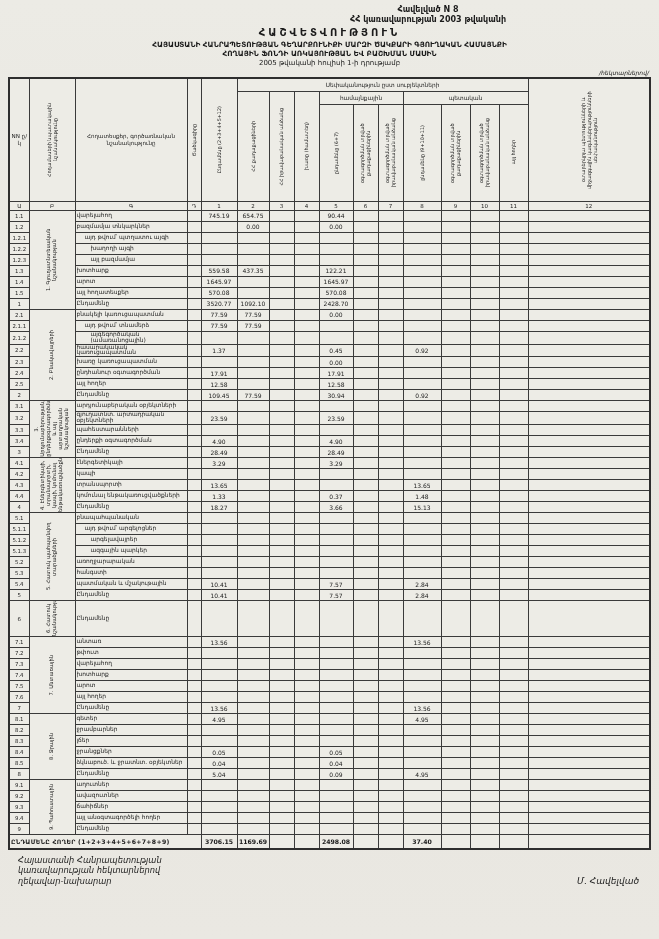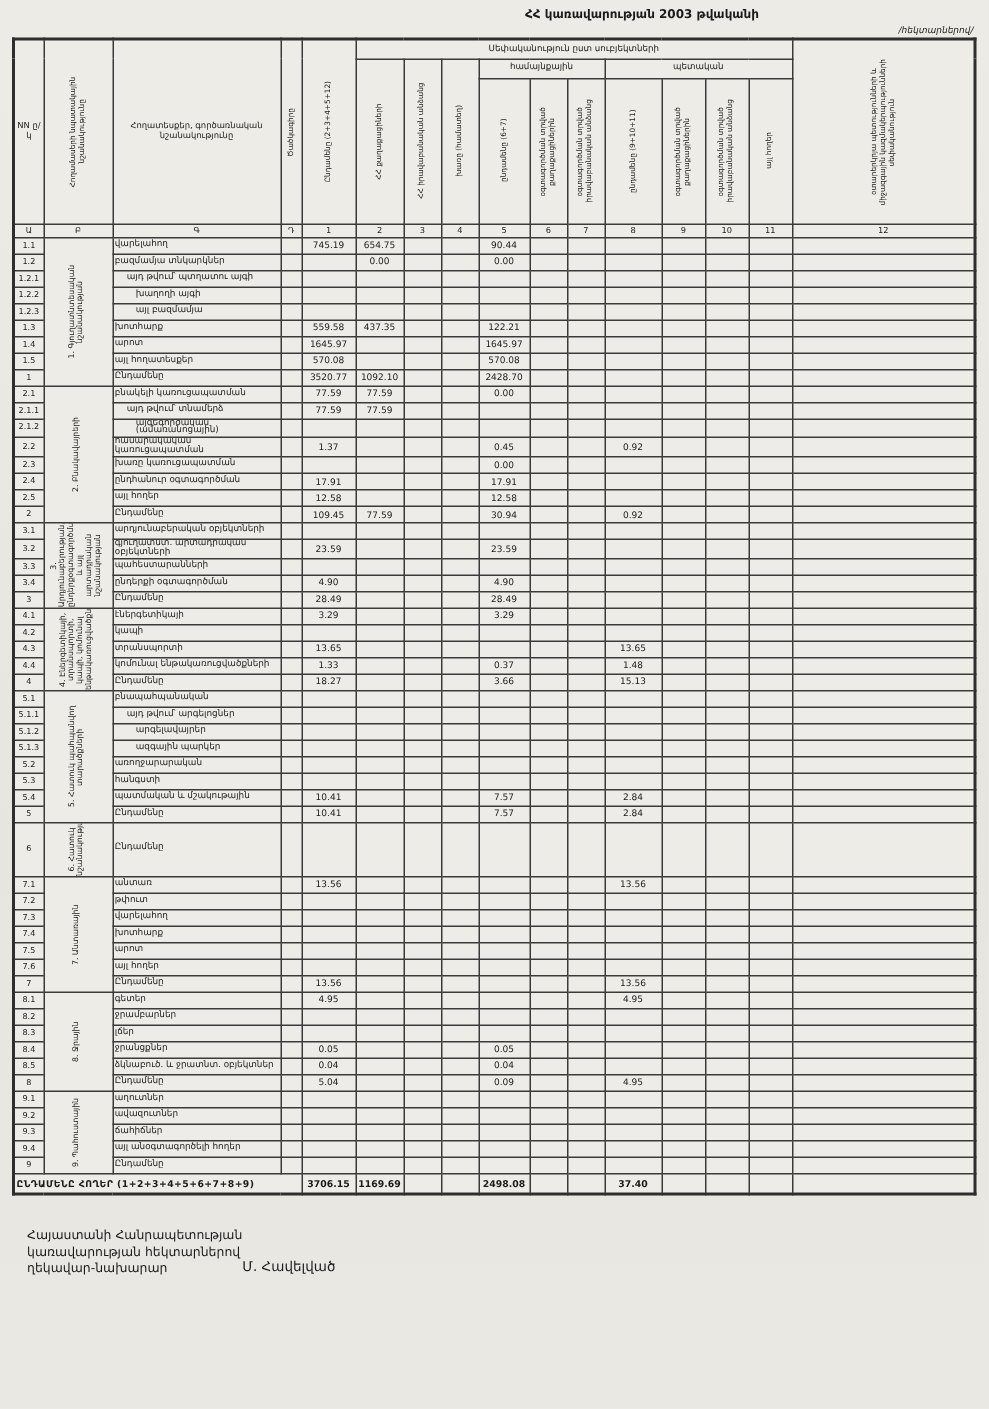--- a/index.html
+++ b/index.html
@@ -51,34 +51,41 @@
              font-size: 5.2px; line-height: 1.15; margin: 0 auto;
              max-height: 100%; text-align: center; }
   td.c-label { text-align: left; padding-left: 3px; font-size: 5.9px; line-height: 1; }
   td.c-label.ind1 { padding-left: 9px; }
   td.c-label.ind2 { padding-left: 15px; }
   td.c-val { text-align: center; font-size: 6px; padding: 0; }
   tr.grand-row td { height: 14px; font-weight: bold; font-size: 6.2px; }
   td.c-grand { text-align: left; padding-left: 4px; letter-spacing: 0.3px; }
 
   
-  .footer { display: flex; align-items: flex-end;
-            margin-top: 21px; padding: 0 12px 0 10px; }
+  .footer { display: flex; justify-content: space-between; align-items: flex-end;
+            margin-top: 5px; padding: 0 12px 0 10px; font-style: italic; }
   .sig-left { font-size: 8.3px; line-height: 1.3; }
   .sig-right { font-size: 9px; padding-bottom: 1px; }
 </style>
 </head>
 <body>
 
 <div class="page">
 
   <div class="appendix">
+    <div>Հավելված N 8</div>
     <div>ՀՀ կառավարության 2003 թվականի</div>
   </div>
 
+  <div class="titleblock">
+    <div class="t1">ՀԱՇՎԵՏՎՈՒԹՅՈՒՆ</div>
+    <div class="t2">ՀԱՅԱՍՏԱՆԻ ՀԱՆՐԱՊԵՏՈՒԹՅԱՆ ԳԵՂԱՐՔՈՒՆԻՔԻ ՄԱՐԶԻ ԾԱԿՔԱՐԻ ԳՅՈՒՂԱԿԱՆ ՀԱՄԱՅՆՔԻ</div>
+    <div class="t3">ՀՈՂԱՅԻՆ ՖՈՆԴԻ ԱՌԿԱՅՈՒԹՅԱՆ ԵՎ ԲԱՇԽՄԱՆ ՄԱՍԻՆ</div>
+    <div class="t4">2005 թվականի հուլիսի 1-ի դրությամբ</div>
+  </div>
 
   <div class="units">/հեկտարներով/</div>
 
   <table class="report">
     <colgroup>
       <col style="width:20px">
         <col style="width:46px">
         <col style="width:112px">
         <col style="width:14px">
       <col style="width:36px">

